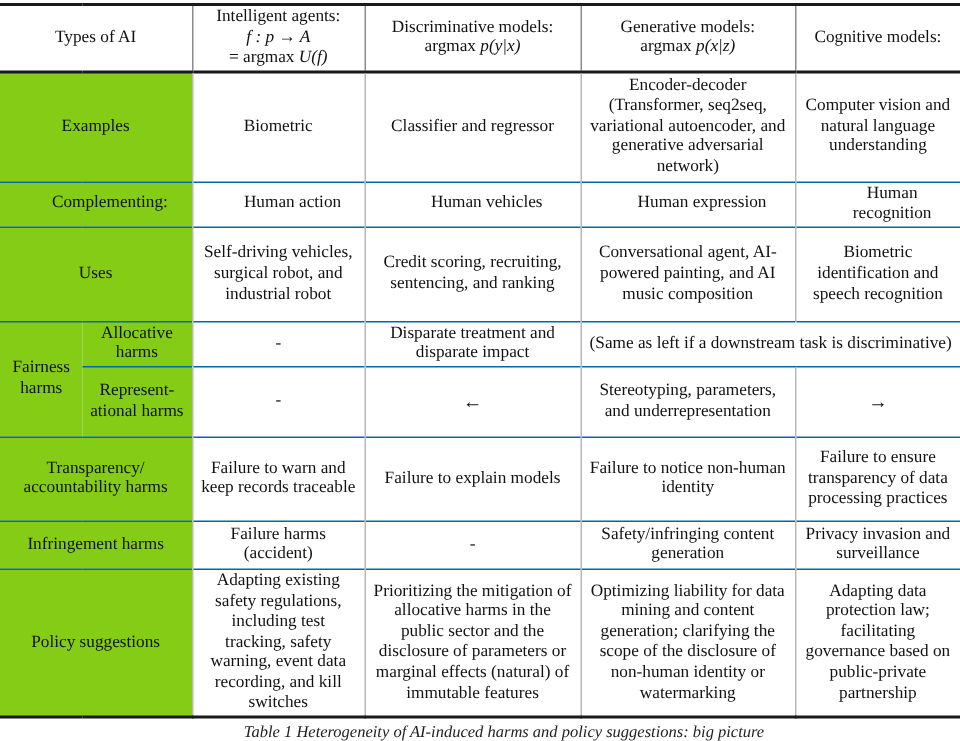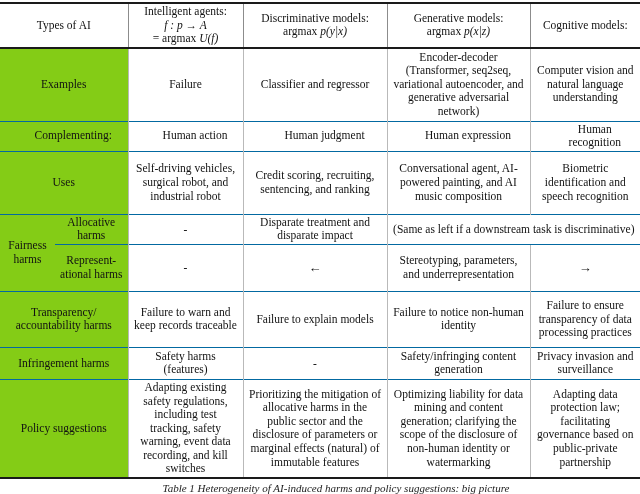--- a/index.html
+++ b/index.html
@@ -100,30 +100,30 @@
       </td>
       <td>
         <div>Generative models:</div>
         <div><span>argmax </span><span class="math">p(x|z)</span></div>
       </td>
       <td>Cognitive models:</td>
     </tr>
 
     <tr class="r-examples">
       <td class="lbl" colspan="2">Examples</td>
-      <td>Failure</td>
+      <td>Biometric</td>
       <td>Classifier and regressor</td>
       <td>Encoder-decoder (Transformer, seq2seq, variational autoencoder, and generative adversarial network)</td>
       <td>Computer vision and natural language understanding</td>
     </tr>
 
     <tr class="r-compl">
       <td class="lbl" colspan="2">Complementing:</td>
       <td>Human action</td>
-      <td>Human judgment</td>
+      <td>Human vehicles</td>
       <td>Human expression</td>
       <td>Human recognition</td>
     </tr>
 
     <tr class="r-uses">
       <td class="lbl" colspan="2">Uses</td>
       <td>Self-driving vehicles, surgical robot, and industrial robot</td>
       <td>Credit scoring, recruiting, sentencing, and ranking</td>
       <td>Conversational agent, AI-powered painting, and AI music composition</td>
       <td>Biometric identification and speech recognition</td>
@@ -151,21 +151,21 @@
         <div>accountability harms</div>
       </td>
       <td>Failure to warn and keep records traceable</td>
       <td>Failure to explain models</td>
       <td>Failure to notice non-human identity</td>
       <td>Failure to ensure transparency of data processing practices</td>
     </tr>
 
     <tr class="r-infr">
       <td class="lbl" colspan="2">Infringement harms</td>
-      <td>Safety harms (features)</td>
+      <td>Failure harms (accident)</td>
       <td>-</td>
       <td>Safety/infringing content generation</td>
       <td>Privacy invasion and surveillance</td>
     </tr>
 
     <tr class="r-policy">
       <td class="lbl" colspan="2">Policy suggestions</td>
       <td>Adapting existing safety regulations, including test tracking, safety warning, event data recording, and kill switches</td>
       <td>Prioritizing the mitigation of allocative harms in the public sector and the disclosure of parameters or marginal effects (natural) of immutable features</td>
       <td>Optimizing liability for data mining and content generation; clarifying the scope of the disclosure of non-human identity or watermarking</td>

